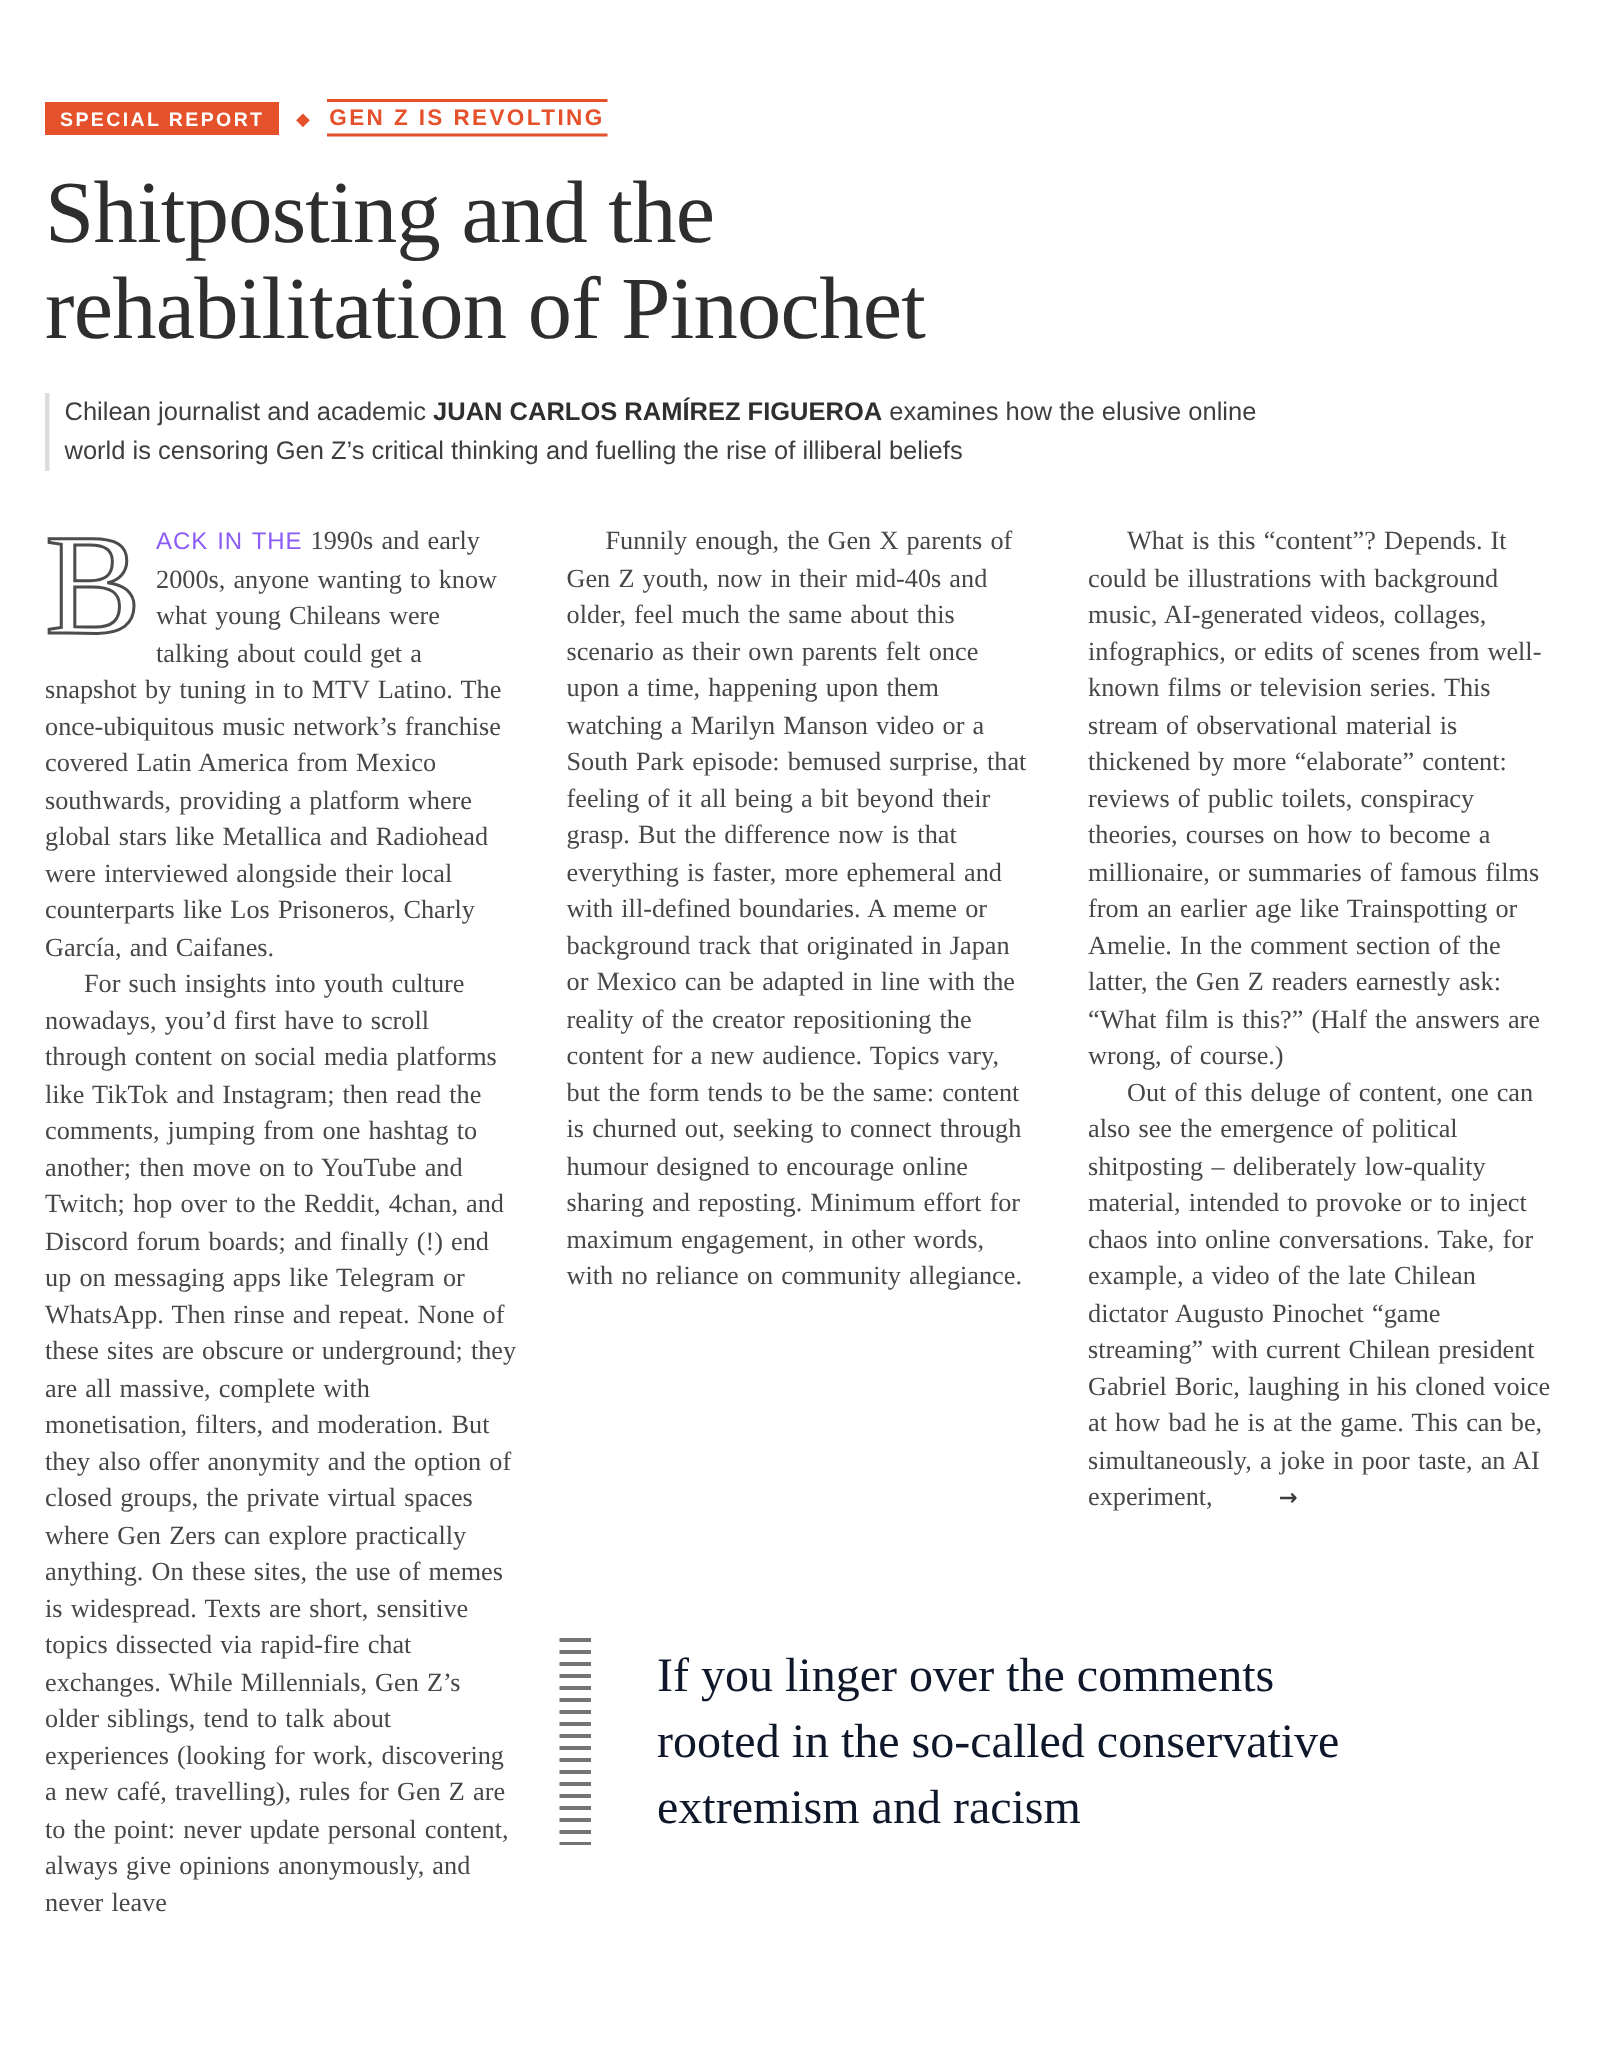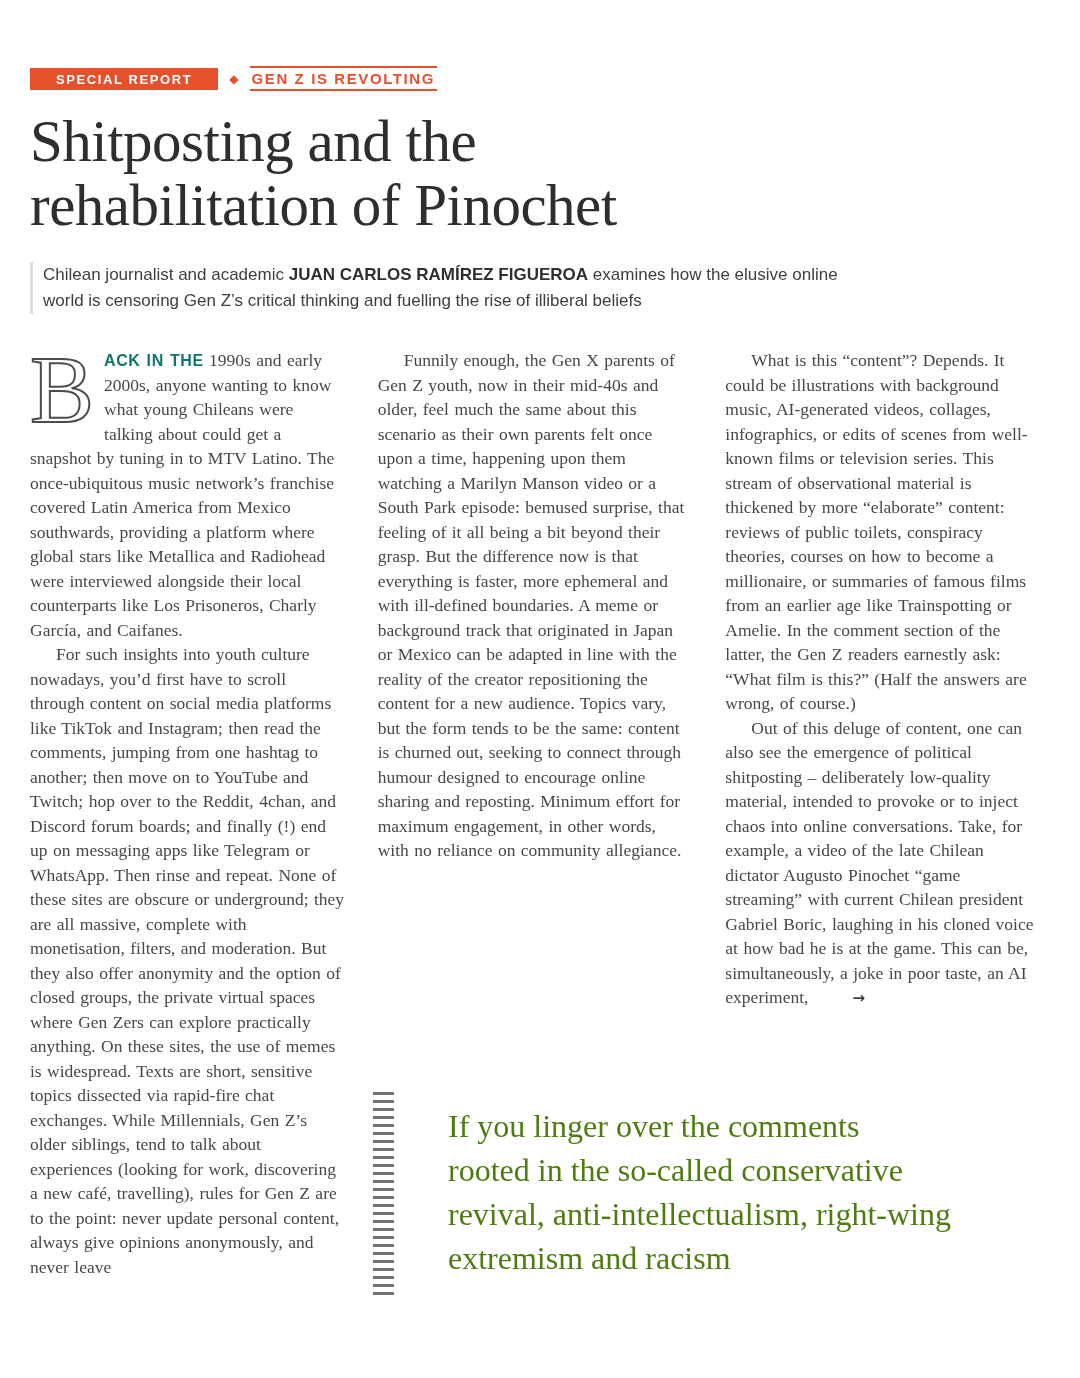--- a/index.html
+++ b/index.html
@@ -12,21 +12,21 @@
     box-sizing:border-box;
     padding:66px 40px 0 30px;
     font-family:"Liberation Serif",serif;
   }
   
   .kicker{display:flex;align-items:center;gap:11px;}
   .badge{
     background:#e5512b;color:#ffffff;
     font-family:"Liberation Sans",sans-serif;
     font-size:13px;font-weight:bold;letter-spacing:1.6px;
-    padding:5px 26px 4px;line-height:1;
+    padding:5px 10px 4px;line-height:1;
   }
   .diamond{color:#e5512b;font-size:12px;line-height:1;font-family:"DejaVu Sans",sans-serif;}
   .series{
     color:#e5512b;
     font-family:"Liberation Sans",sans-serif;
     font-size:15px;font-weight:bold;letter-spacing:1.6px;line-height:1;
     border-top:2px solid #e5512b;border-bottom:2px solid #e5512b;
     padding:3px 2px 3px 2px;
   }
   
@@ -74,24 +74,24 @@
     font-size:96px;
     line-height:0.78;
     padding:5px 10px 0 0;
     color:#ffffff;
     -webkit-text-stroke:2px #4c4c4c;
     text-stroke:2px #4c4c4c;
     font-family:"Liberation Serif",serif;
   }
   .leadin{
     font-family:"Liberation Sans",sans-serif;
-    font-weight:bold;
+    font-weight:normal;
     font-size:16px;
     letter-spacing:0.6px;
-    color:#0f766e;
+    color:#8b5cf6;
   }
   .cont-arrow{
     display:inline-block;
     margin-left:18px;
     font-family:"DejaVu Sans",sans-serif;
     font-weight:bold;
     font-size:15px;
     color:#3c3c3c;
   }
   
@@ -104,25 +104,25 @@
     align-items:stretch;
     background:#ffffff;
     padding-top:8px;
   }
   .quote-bar{
     width:21px;
     margin:6px 36px 4px 0;
     background:repeating-linear-gradient(to bottom,#747474 0px,#747474 3px,#ffffff 3px,#ffffff 8px);
   }
   .quote-text{
-    margin:18px;
+    margin:8px;
     font-family:"Liberation Serif",serif;
     font-size:32px;
     line-height:1.38;
-    color:#4d7c0f;
+    color:#0f172a;
   }
   .quote-text .q-line{display:block;}
 </style>
 </head>
 <body>
 
 <div class="page">
 
   <header>
     <div class="kicker">
@@ -155,18 +155,17 @@
       <p class="body-p indent"><span>Out of this deluge of content, one can also see the emergence of political shitposting – deliberately low-quality material, intended to provoke or to inject chaos into online conversations. Take, for example, a video of the late Chilean dictator Augusto Pinochet “game streaming” with current Chilean president Gabriel Boric, laughing in his cloned voice at how bad he is at the game. This can be, simultaneously, a joke in poor taste, an AI experiment,</span><span class="cont-arrow">→</span></p>
     </div>
 
   </main>
 
   <aside class="pullquote">
     <div class="quote-bar"></div>
     <blockquote class="quote-text">
         <span class="q-line">If you linger over the comments</span>
         <span class="q-line">rooted in the so-called conservative</span>
-        <span class="q-line">revival, anti-intellectualism, right-wing</span>
         <span class="q-line">extremism and racism</span>
       </blockquote>
   </aside>
 
 </div>
 
 </body></html>

